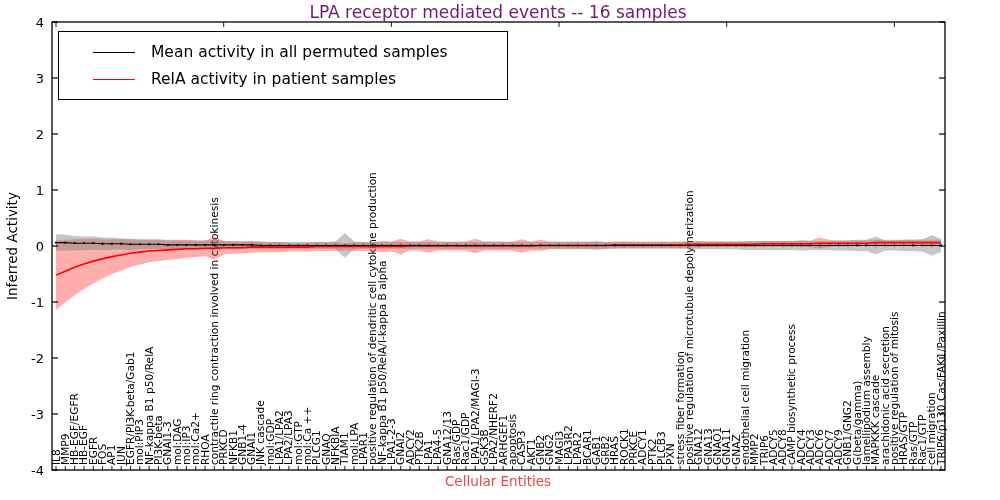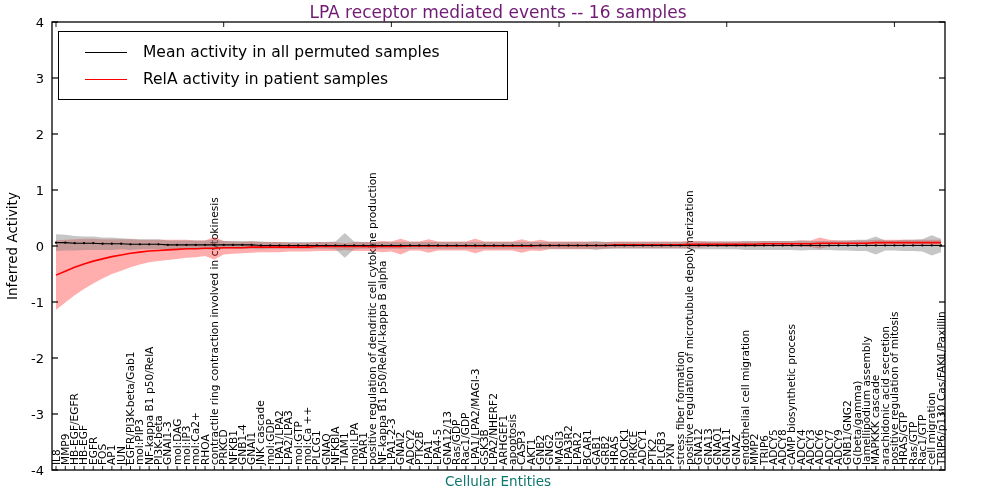--- a/index.html
+++ b/index.html
@@ -3,28 +3,28 @@
 <meta charset="utf-8">
 <style>
   html,body{margin:0;padding:0;background:#ffffff;}
   .figure{position:relative;width:1000px;height:500px;background:#ffffff;
           font-family:"DejaVu Sans","Liberation Sans",sans-serif;overflow:hidden;}
   .title{position:absolute;left:498px;top:2px;transform:translateX(-50%);
          font-size:17px;color:#701a75;white-space:nowrap;}
   svg#plot{position:absolute;left:0;top:0;}
   .legend{position:absolute;left:58px;top:31px;width:450px;height:69px;
           background:#fff;border:1.6px solid #000;box-sizing:border-box;
-          display:flex;flex-direction:column;justify-content:space-evenly;padding:2px 8px;}
+          display:flex;flex-direction:column;justify-content:space-evenly;padding:2px 16px;}
   .legend-row{display:flex;align-items:center;gap:16px;padding-left:18px;}
   .legend-sample{display:inline-block;width:42px;height:0;border-top-width:1.7px;border-top-style:solid;}
   .legend-label{font-size:15.5px;color:#000;white-space:nowrap;}
   .ylabel{position:absolute;left:12px;top:246px;transform:translate(-50%,-50%) rotate(-90deg);
           font-size:13.5px;color:#000;white-space:nowrap;}
   .xlabel{position:absolute;left:498px;top:481px;transform:translate(-50%,-50%);
-          font-size:13.5px;color:#0f766e;white-space:nowrap;}
+          font-size:13.5px;color:#ef4444;white-space:nowrap;}
 </style>
 </head>
 <body>
 
 <div class="figure">
   <svg id="plot" width="1000" height="500" viewBox="0 0 1000 500">
       <text transform="translate(59.5,465) rotate(-90)" font-size="10.6" fill="#000" text-anchor="start" font-family="&quot;DejaVu Sans&quot;,&quot;Liberation Sans&quot;,sans-serif">IL8</text>
       <text transform="translate(68.8157894736842,465) rotate(-90)" font-size="10.6" fill="#000" text-anchor="start" font-family="&quot;DejaVu Sans&quot;,&quot;Liberation Sans&quot;,sans-serif">MMP9</text>
       <text transform="translate(78.13157894736842,465) rotate(-90)" font-size="10.6" fill="#000" text-anchor="start" font-family="&quot;DejaVu Sans&quot;,&quot;Liberation Sans&quot;,sans-serif">HB-EGF/EGFR</text>
       <text transform="translate(87.44736842105263,465) rotate(-90)" font-size="10.6" fill="#000" text-anchor="start" font-family="&quot;DejaVu Sans&quot;,&quot;Liberation Sans&quot;,sans-serif">HB-EGF</text>

